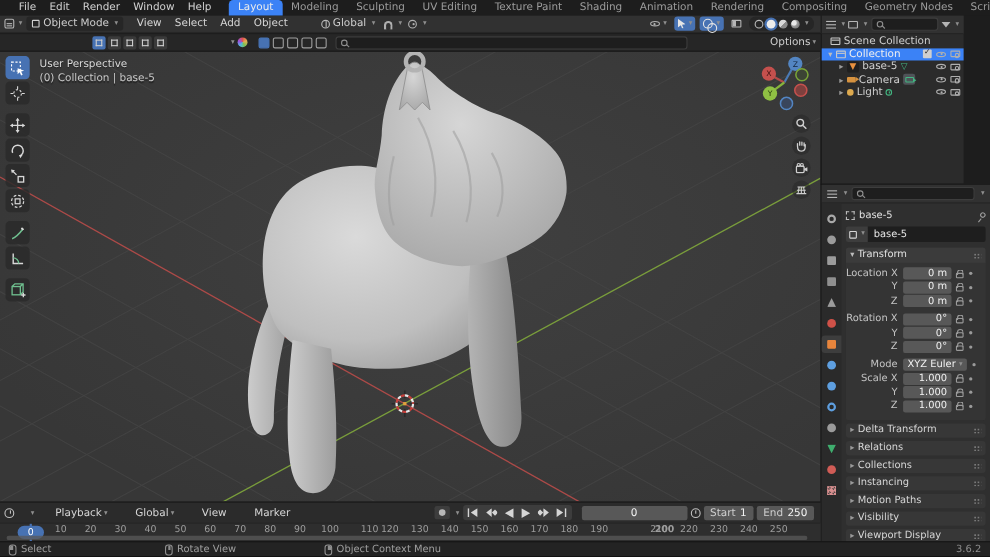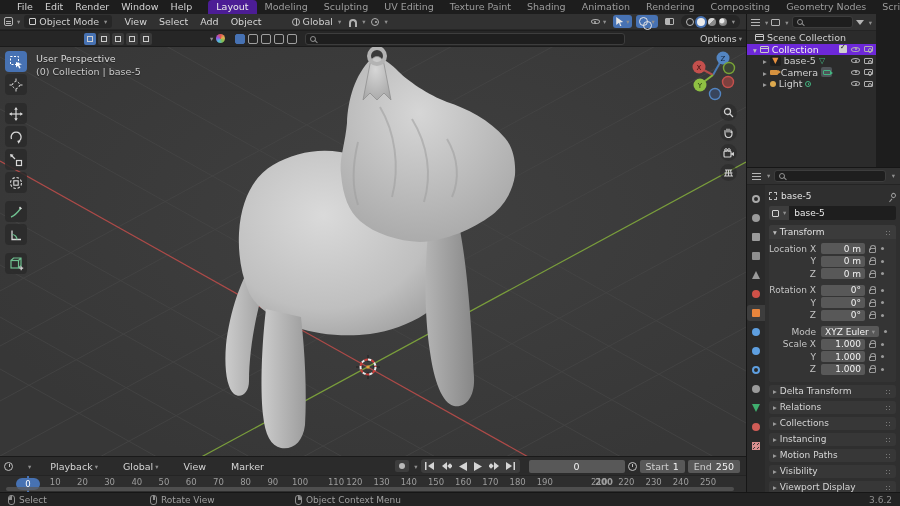--- a/index.html
+++ b/index.html
@@ -4,21 +4,21 @@
 <style>
 *{margin:0;padding:0;box-sizing:border-box}
 body{background:#000;font-family:"DejaVu Sans",sans-serif}
 #app{position:relative;width:900px;height:506px;background:#1d1d1d;overflow:hidden;font-size:10px;color:#cfcfcf;-webkit-user-select:none;user-select:none}
 
 .topbar{position:absolute;left:0;top:0;width:900px;height:14px;display:flex;align-items:center;background:#1d1d1d;font-size:9.5px;line-height:14px;z-index:5}
 .blogo{width:10px;height:10px;border-radius:50%;margin:0 5px 0 6px;background:radial-gradient(circle at 62% 38%,#fff 0 2px,#2a6fb0 2px 3.6px,#e87d0d 3.7px)}
 .menu-item{padding:0 6px;color:#d2d2d2;cursor:default}
 .ws-tabs{display:flex;margin-left:10px;height:14px}
 .ws-tab{padding:0 8px;color:#9c9c9c;border-radius:4px 4px 0 0;white-space:nowrap}
-.ws-tab.active{background:#4c1d95;color:#ececec}
+.ws-tab.active{background:#3b82f6;color:#ececec}
 .pinI{width:5px;height:5px;border:1px solid #9a9a9a;border-radius:50%;position:relative;transform:rotate(40deg)}
 .pinI::after{content:"";position:absolute;top:5px;left:1.5px;width:1px;height:4px;background:#9a9a9a}
 .ddn{display:inline-block}
 .ddn::after{content:"▾";color:#8f8f8f;font-size:6.5px;vertical-align:1px;margin-left:2px}
 
 .vp-header{position:absolute;left:0;top:14px;width:746px;height:16px;background:#313131;display:flex;align-items:center;font-size:9.5px;border-bottom:1px solid #262626;z-index:4}
 .edbtn{display:flex;align-items:center;gap:2px;padding:0 4px}
 .vpedI{width:9px;height:9px;border:1px solid #b5b5b5;border-radius:2px;position:relative}
 .vpedI::after{content:"";position:absolute;left:1px;bottom:1px;width:5px;height:1px;background:#b5b5b5;box-shadow:0 -2px 0 #b5b5b5}
 .mode-select{display:flex;align-items:center;gap:3px;background:#262626;border-radius:3px;height:13px;padding:0 5px;margin-right:6px}
@@ -71,21 +71,21 @@
 .navbtn{width:17px;height:17px;border-radius:50%;background:rgba(40,40,40,.55);display:flex;align-items:center;justify-content:center}
 
 .outliner{position:absolute;left:746px;top:14px;width:130px;height:153px;background:#2b2b2b;border-left:1px solid #161616;font-size:9.5px}
 .out-header{height:17px;background:#313131;display:flex;align-items:center;gap:3px;padding:0 4px;border-bottom:1px solid #242424}
 .listI{width:9px;height:7px;border-top:1px solid #b5b5b5;border-bottom:1px solid #b5b5b5;position:relative}
 .listI::after{content:"";position:absolute;left:0;top:2px;width:9px;height:1px;background:#b5b5b5}
 .filtimgI{width:9px;height:7px;border:1px solid #b5b5b5;border-radius:1px}
 .funnelI{width:0;height:0;border-left:4px solid transparent;border-right:4px solid transparent;border-top:5px solid #b5b5b5;position:relative}
 .out-rows{padding-top:1px}
 .orow{display:flex;align-items:center;height:11.5px;padding:0 3px;gap:3px;color:#cfcfcf}
-.orow.sel{background:#6d28d9;color:#efefef}
+.orow.sel{background:#3b82f6;color:#efefef}
 .arrow-r::after{content:"▸";color:#9a9a9a;font-size:7.5px}
 .arrow-d::after{content:"▾";color:#bdbdbd;font-size:7.5px}
 .colbox{width:9px;height:7px;border:1px solid #c9c9c9;border-radius:1px;position:relative;flex:none}
 .colbox::after{content:"";position:absolute;left:0;top:1px;width:7px;height:1px;background:#c9c9c9}
 .meshtri{color:#e8913f;font-size:8px;line-height:8px}
 .datatri{color:#43b581;font-size:8px;line-height:8px}
 .chip{display:flex;align-items:center;justify-content:center;width:11px;height:10px;border-radius:2px;background:#1f1f1f;flex:none}
 .chip.lit{background:#4f5358}
 .camobj{width:8px;height:5px;background:#d6923f;border-radius:1px;position:relative;flex:none}
 .camobj::before{content:"";position:absolute;right:-3px;top:0;border-top:2.5px solid transparent;border-bottom:2.5px solid transparent;border-left:3px solid #d6923f}

